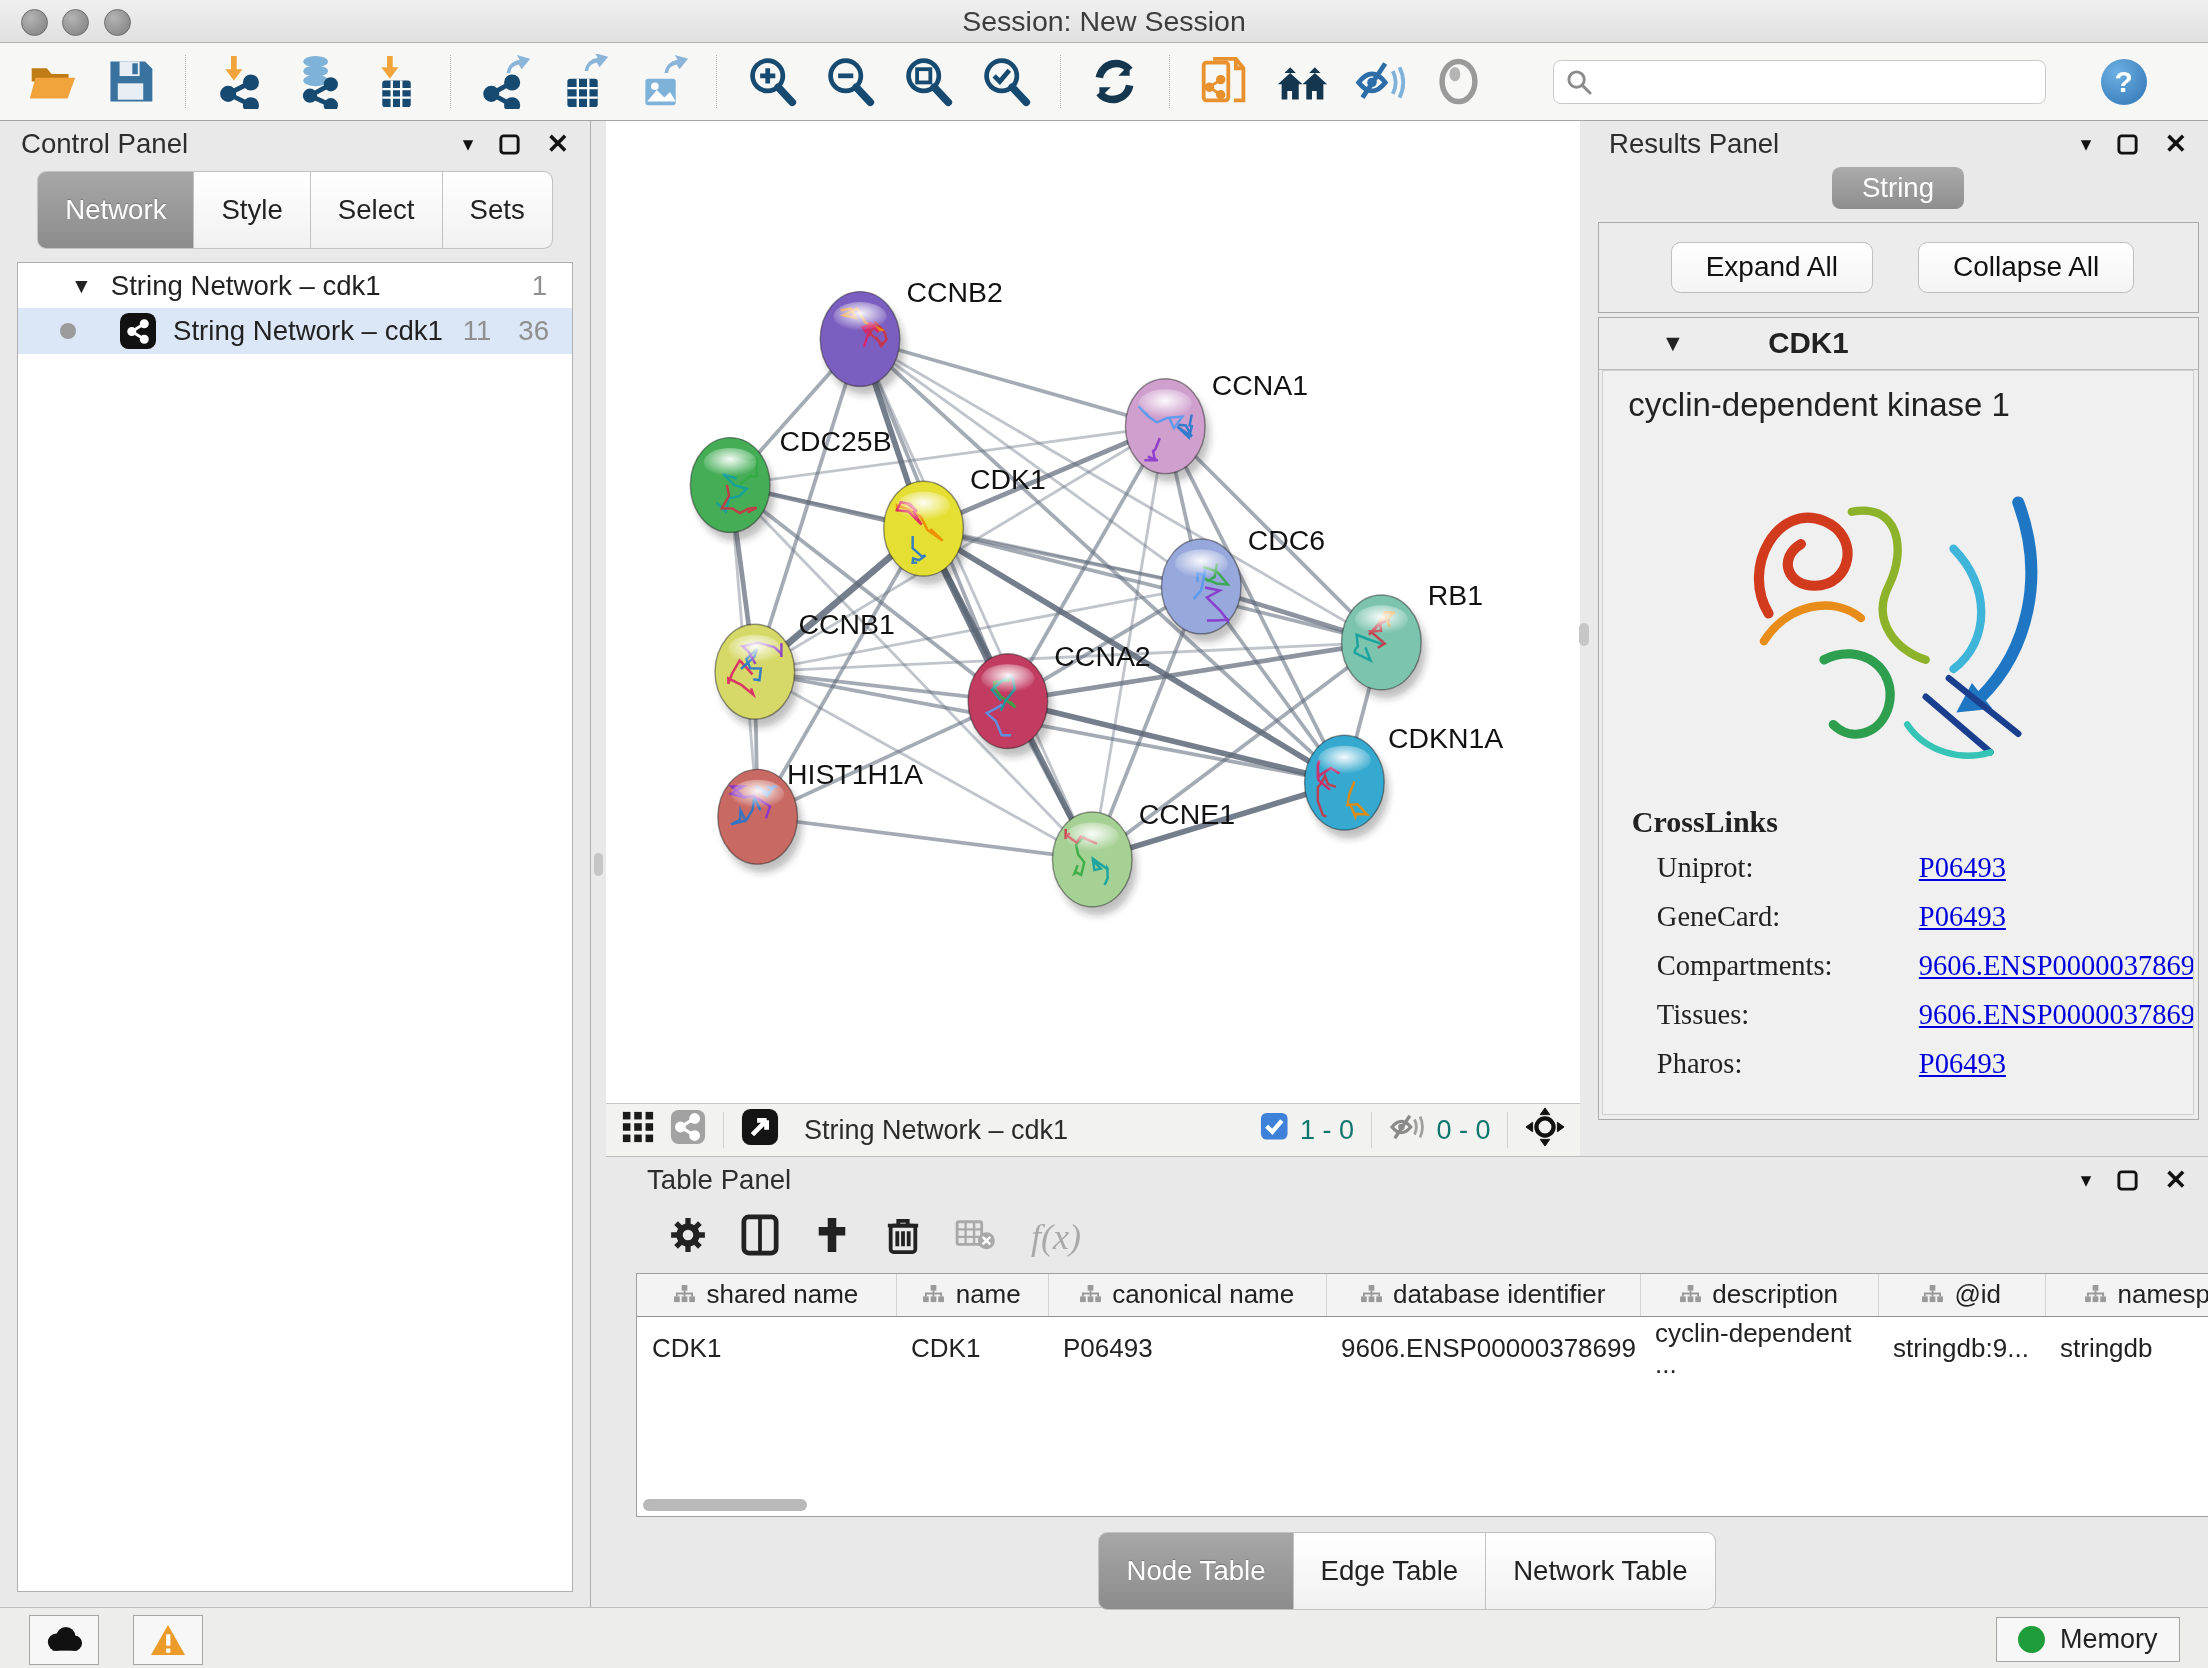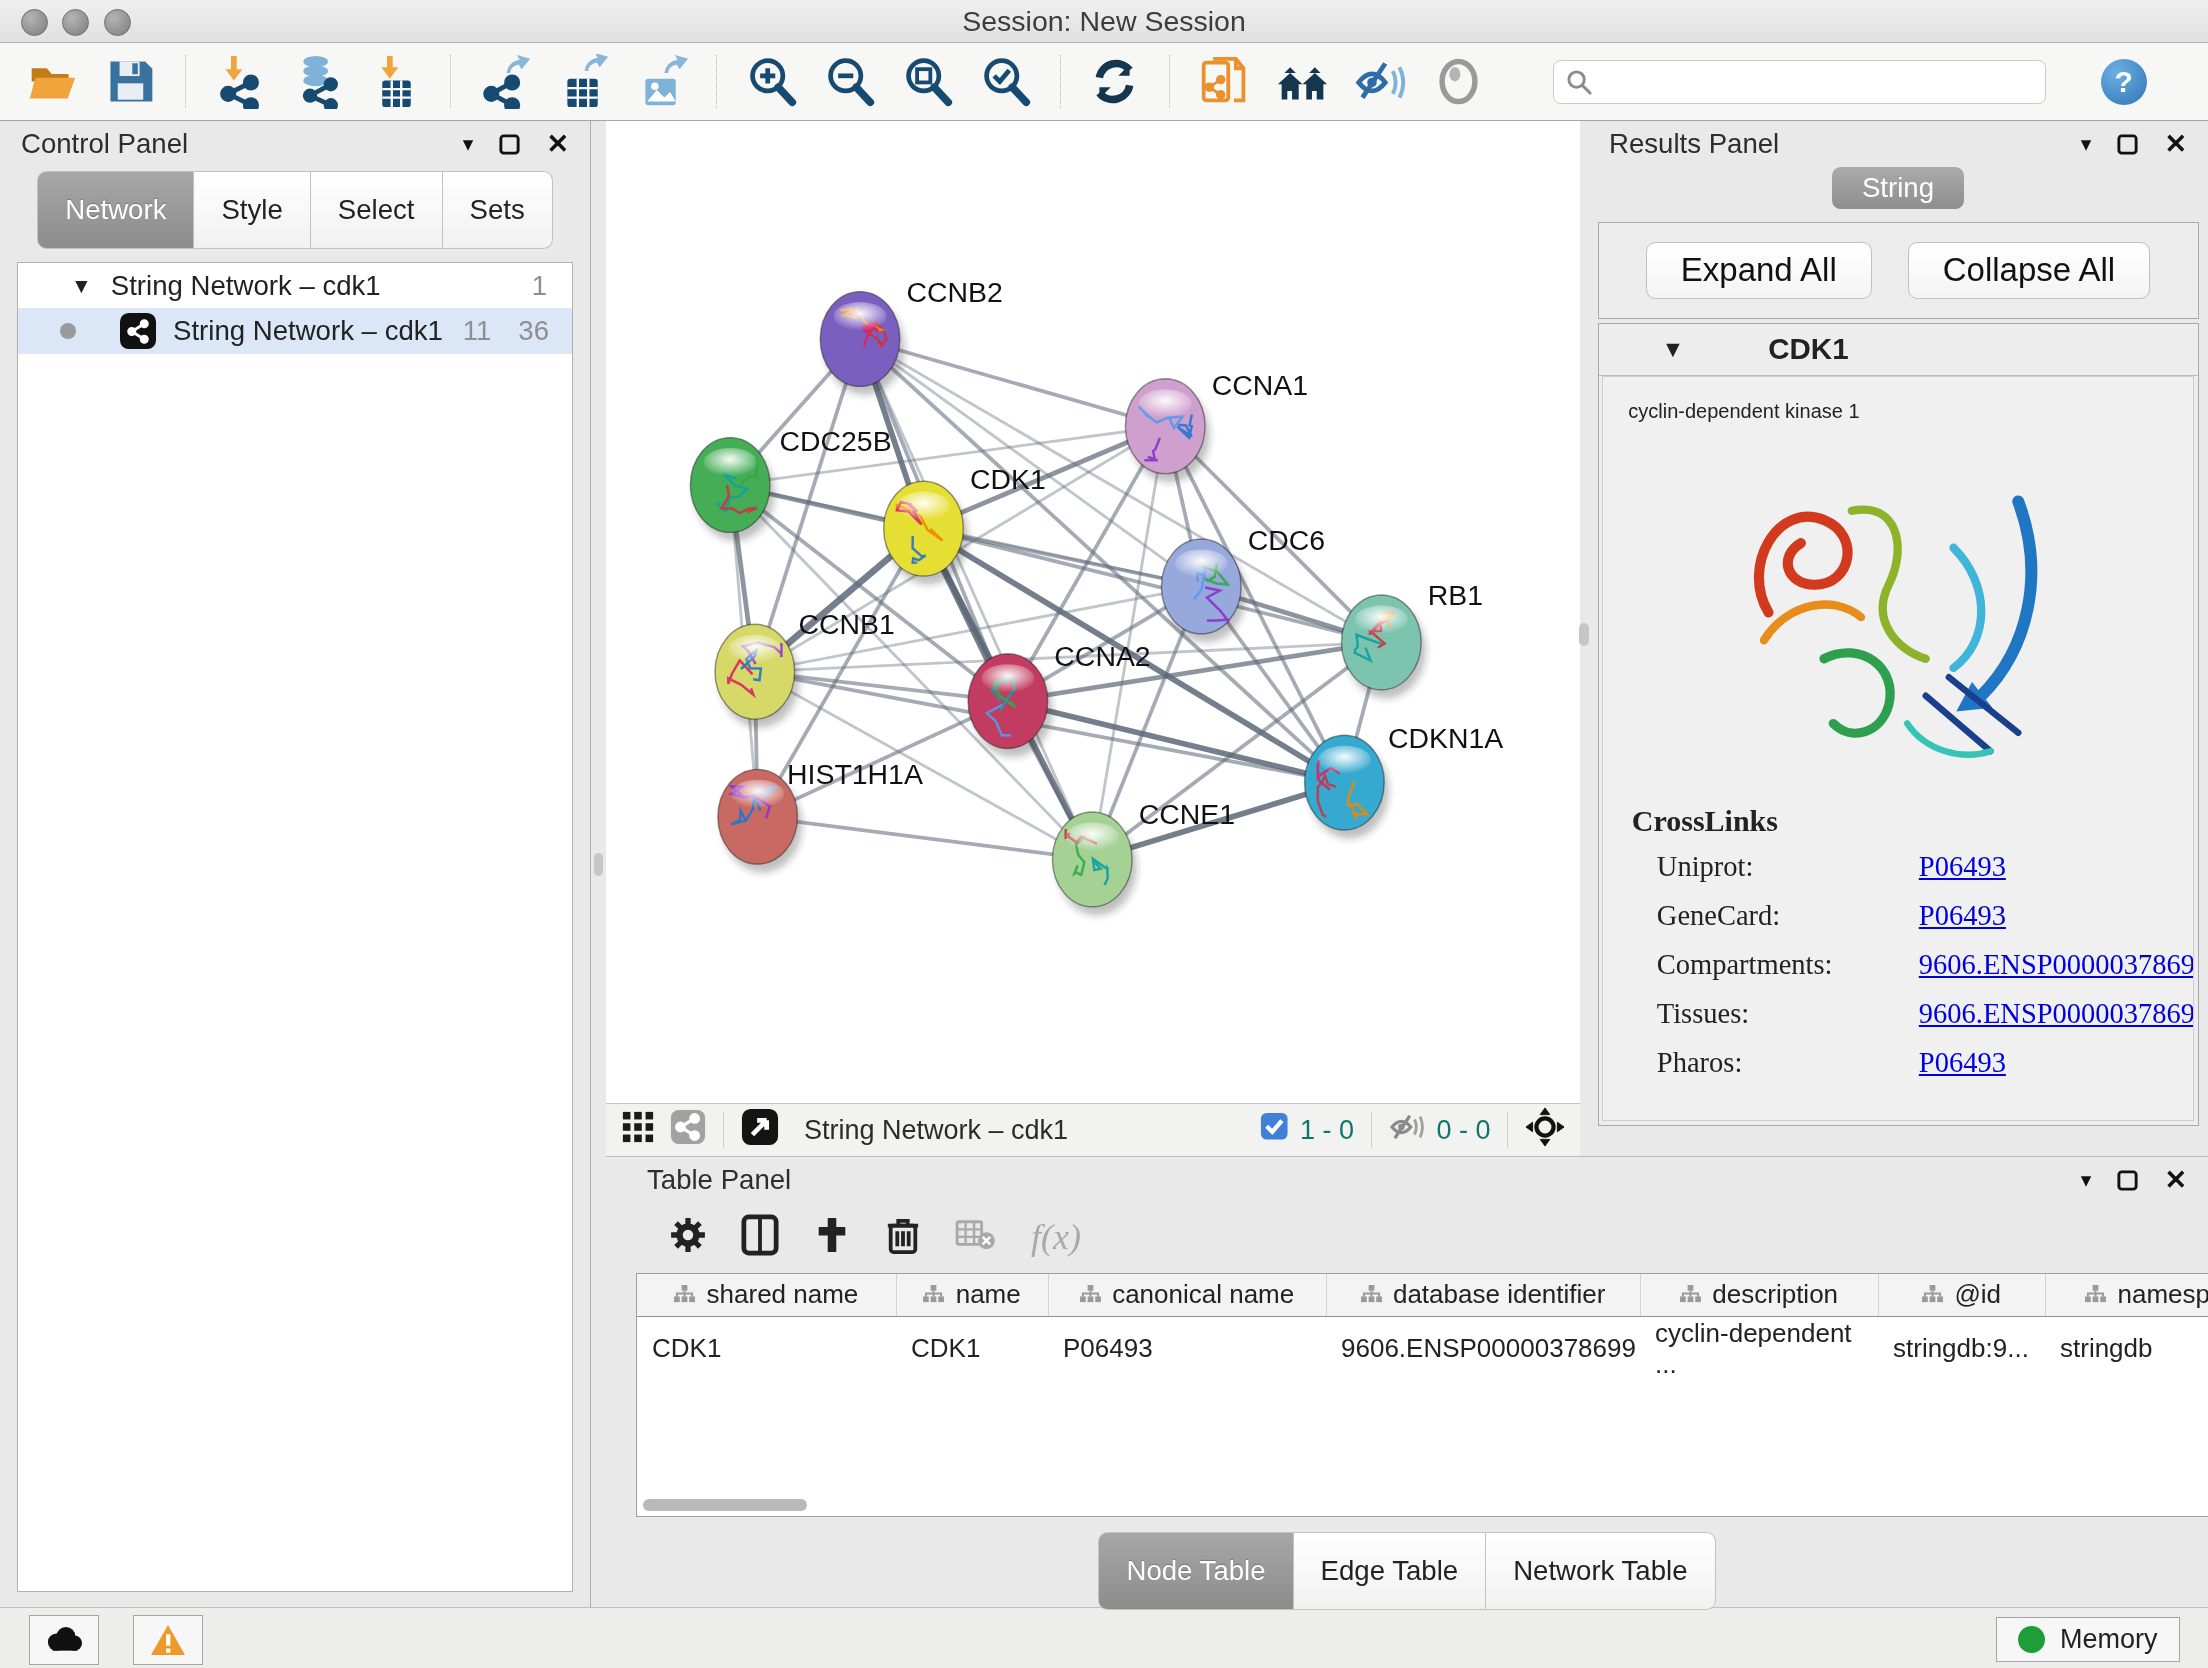--- a/index.html
+++ b/index.html
@@ -64,28 +64,28 @@
   .nb-sep{width:0;height:36px;border-left:1px solid #cfcfcf;margin:0 17px;}
   .nb-cnt{color:#0f766e;margin-left:11.4px;}
   .rsplit{width:7.6px;background:#e9e9e9;position:relative;flex:none;}
   
   .results-panel{width:620px;background:#e9e9e9;display:flex;flex-direction:column;flex:none;}
   .rp-tab{align-self:center;padding:4.8px 30px;border-radius:8.6px;font-size:27.6px;color:#fff;
     background:linear-gradient(#ababab,#8e8e8e);margin:0 0 13.3px;}
   .rp-box1{margin:0 9.5px;border:1.9px solid #a9a9a9;background:#ececec;padding:19px 0;
     display:flex;justify-content:center;gap:36px;}
   .wbtn{background:linear-gradient(#ffffff,#f4f4f4);border:1px solid #bfbfbf;border-radius:9.5px;
-    padding:8.6px 34px;font-size:33px;color:#111;}
+    padding:8.6px 34px;font-size:28px;color:#111;margin-left:9px;}
   .rp-box2{margin:3.8px 9.5px 0;border:1.9px solid #a9a9a9;background:#ededed;height:801px;
     display:flex;flex-direction:column;}
   .sec-head{display:flex;align-items:center;height:51px;border-bottom:1.9px solid #bbb;font-size:29.5px;font-weight:bold;}
   .sec-head .tri{margin-left:63px;font-size:23px;font-weight:normal;}
   .sec-head .gene{margin-left:84px;}
   .sec-body{flex:1;background:#f0f0f0;margin:0 3.8px 3.8px;border:1px solid #cfcfcf;padding-top:15px;overflow:hidden;}
-  .desc{font-size:20px;padding-left:25px;margin-top:8px;}
+  .desc{font-size:33px;padding-left:25px;}
   .protein{display:block;margin:23px auto 9.5px;}
   .xl{font-family:"Liberation Serif",serif;padding-left:28.5px;margin-top:25px;}
   .xl h3{font-size:30px;margin:0 0 13.3px;}
   .xlgrid{display:grid;grid-template-columns:262px auto;row-gap:17px;padding-left:25px;font-size:28.5px;}
   .xlgrid a{color:#0000dd;text-decoration:underline;}
   
   .table-panel{flex:1;background:#e9e9e9;border-top:1px solid #bdbdbd;display:flex;flex-direction:column;min-height:0;}
   .tp-toolbar{display:flex;align-items:center;gap:34px;padding:11.4px 0 13.3px 63px;}
   .tp-tablewrap{margin-left:30px;background:#fff;border:1px solid #9f9f9f;border-right:none;
     height:242px;overflow:hidden;position:relative;flex:none;}

